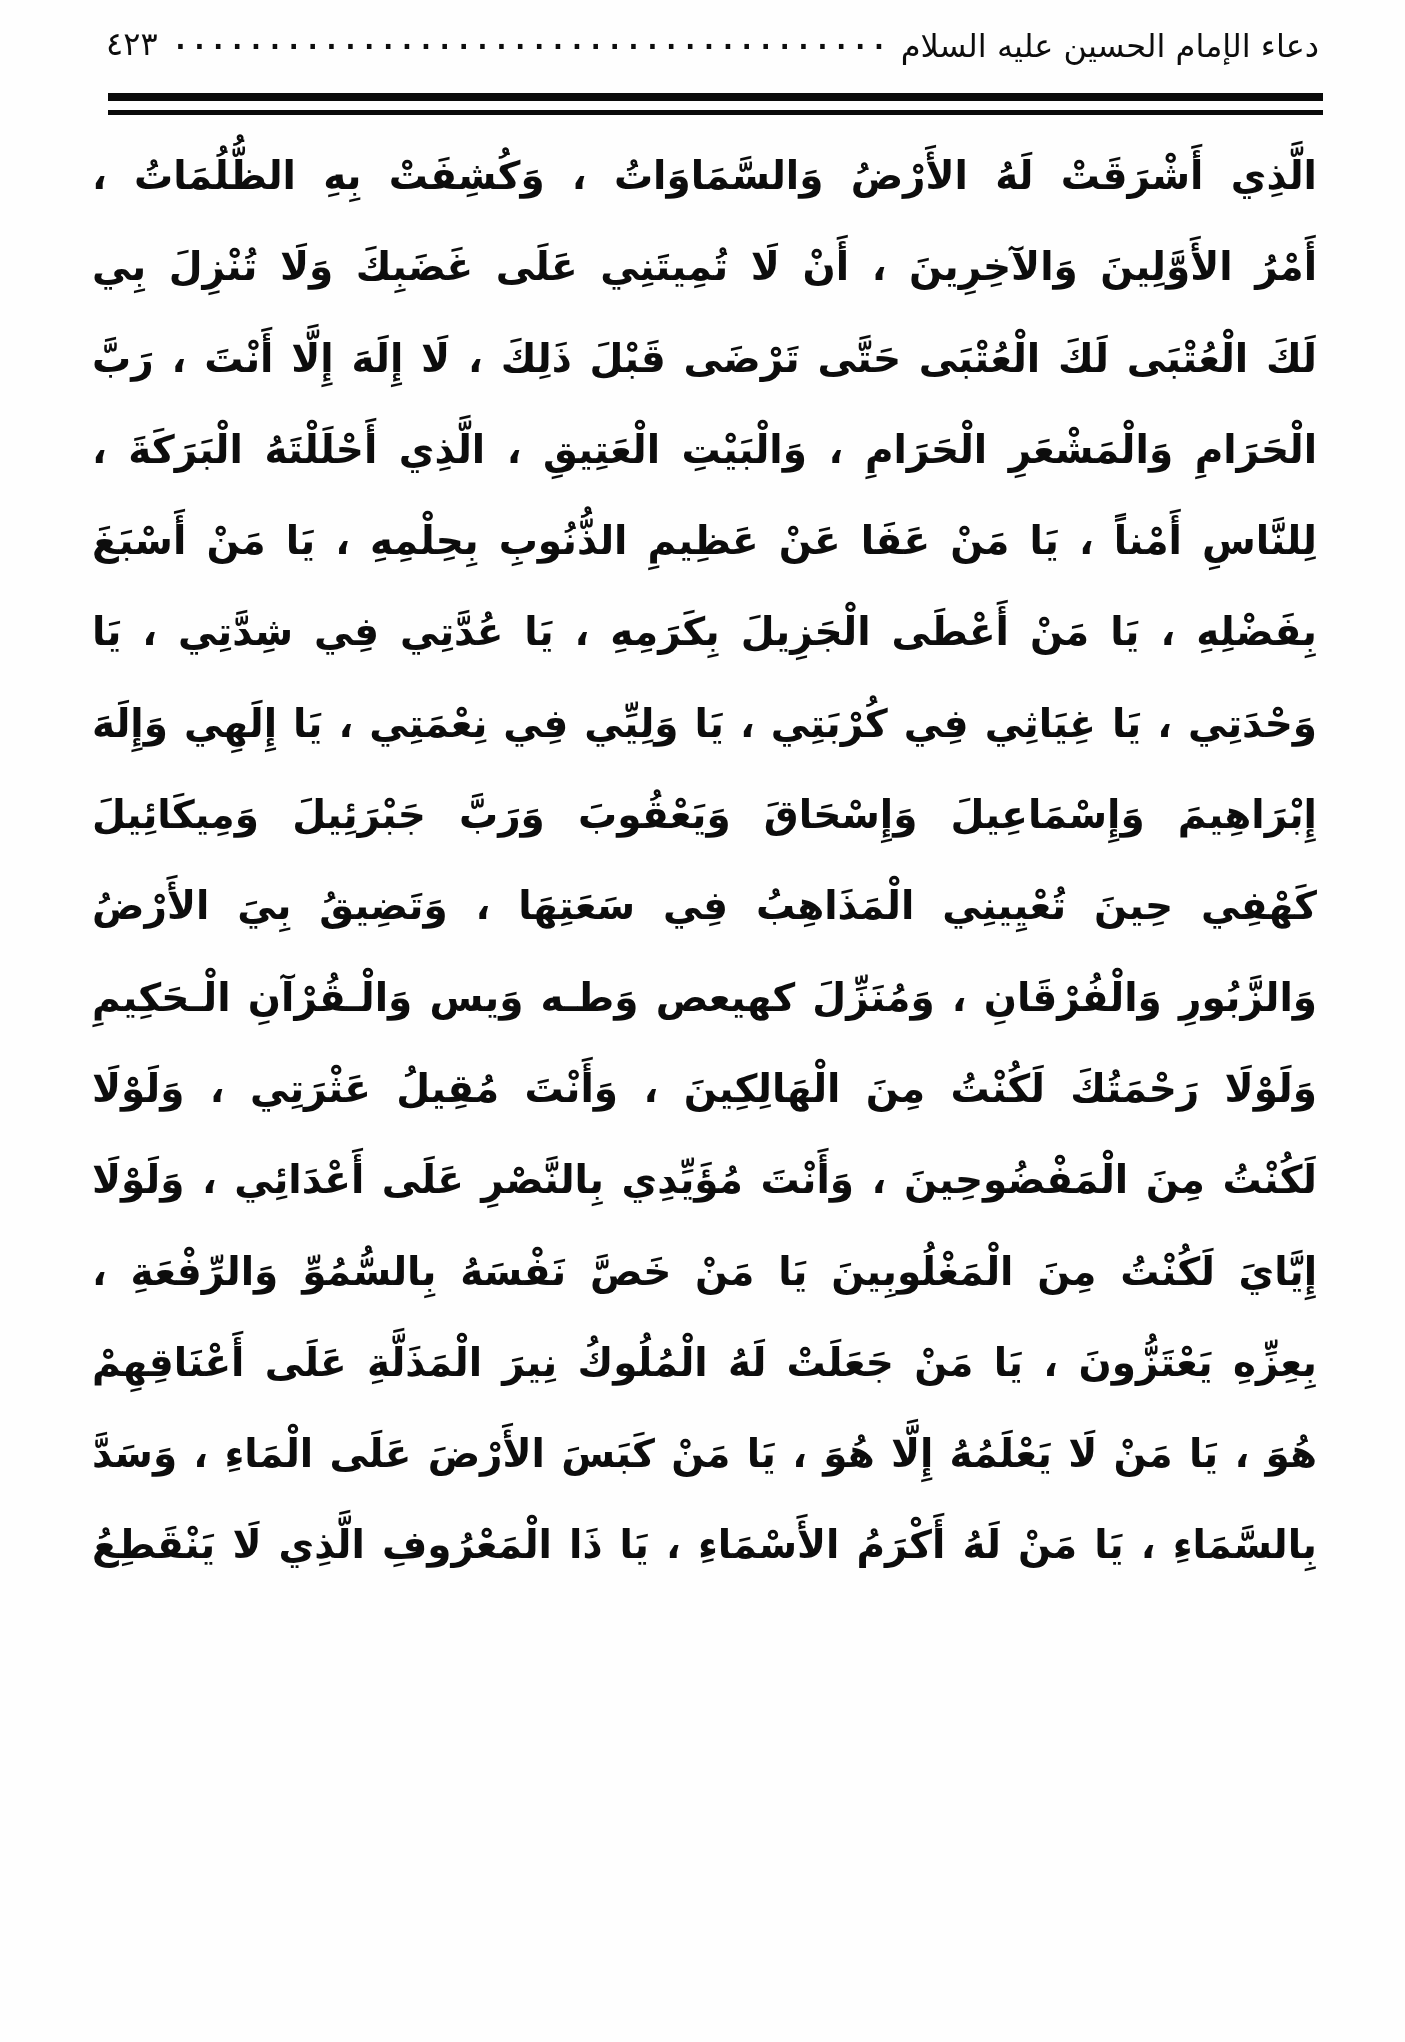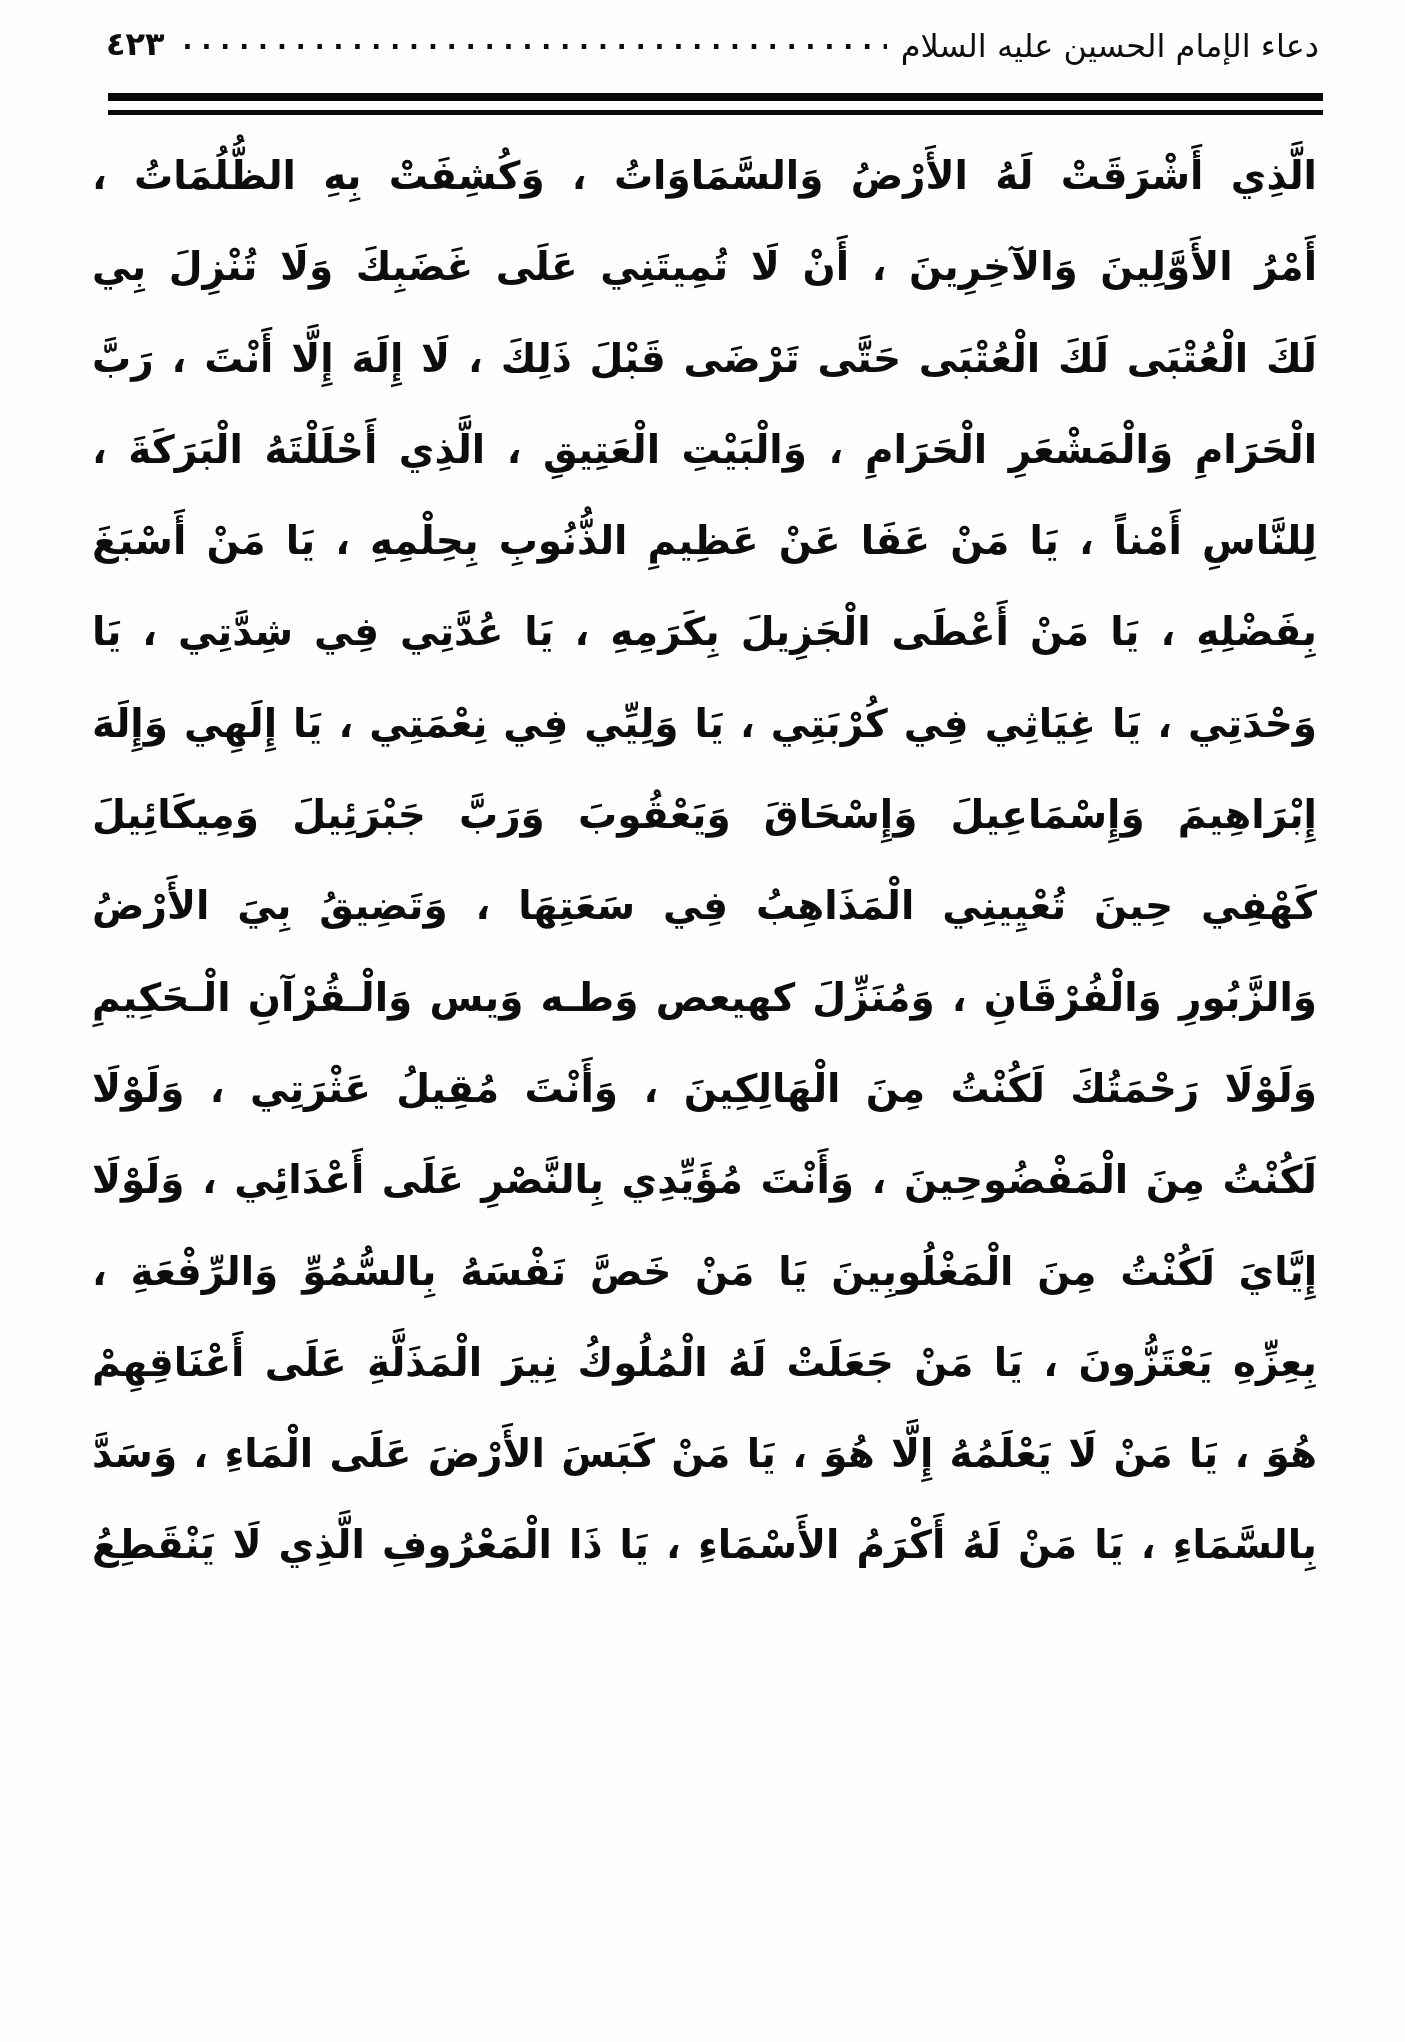--- a/index.html
+++ b/index.html
@@ -36,21 +36,21 @@
     direction: ltr;
     text-align: left;
     font-size: 26px;
     font-weight: 700;
     letter-spacing: 9px;
     margin: 0 14px 0 18px;
     transform: translateY(-6px);
   }
   .page-number {
     font-size: 32px;
-    font-weight: 700;
+    font-weight: 400;
     white-space: nowrap;
     transform: translateY(-2px);
   }
   .rule {
     position: absolute;
     left: 108px;
     right: 82px;
     background: #0a0a0a;
   }
   .rule-top    { top: 93px;  height: 8px; }

